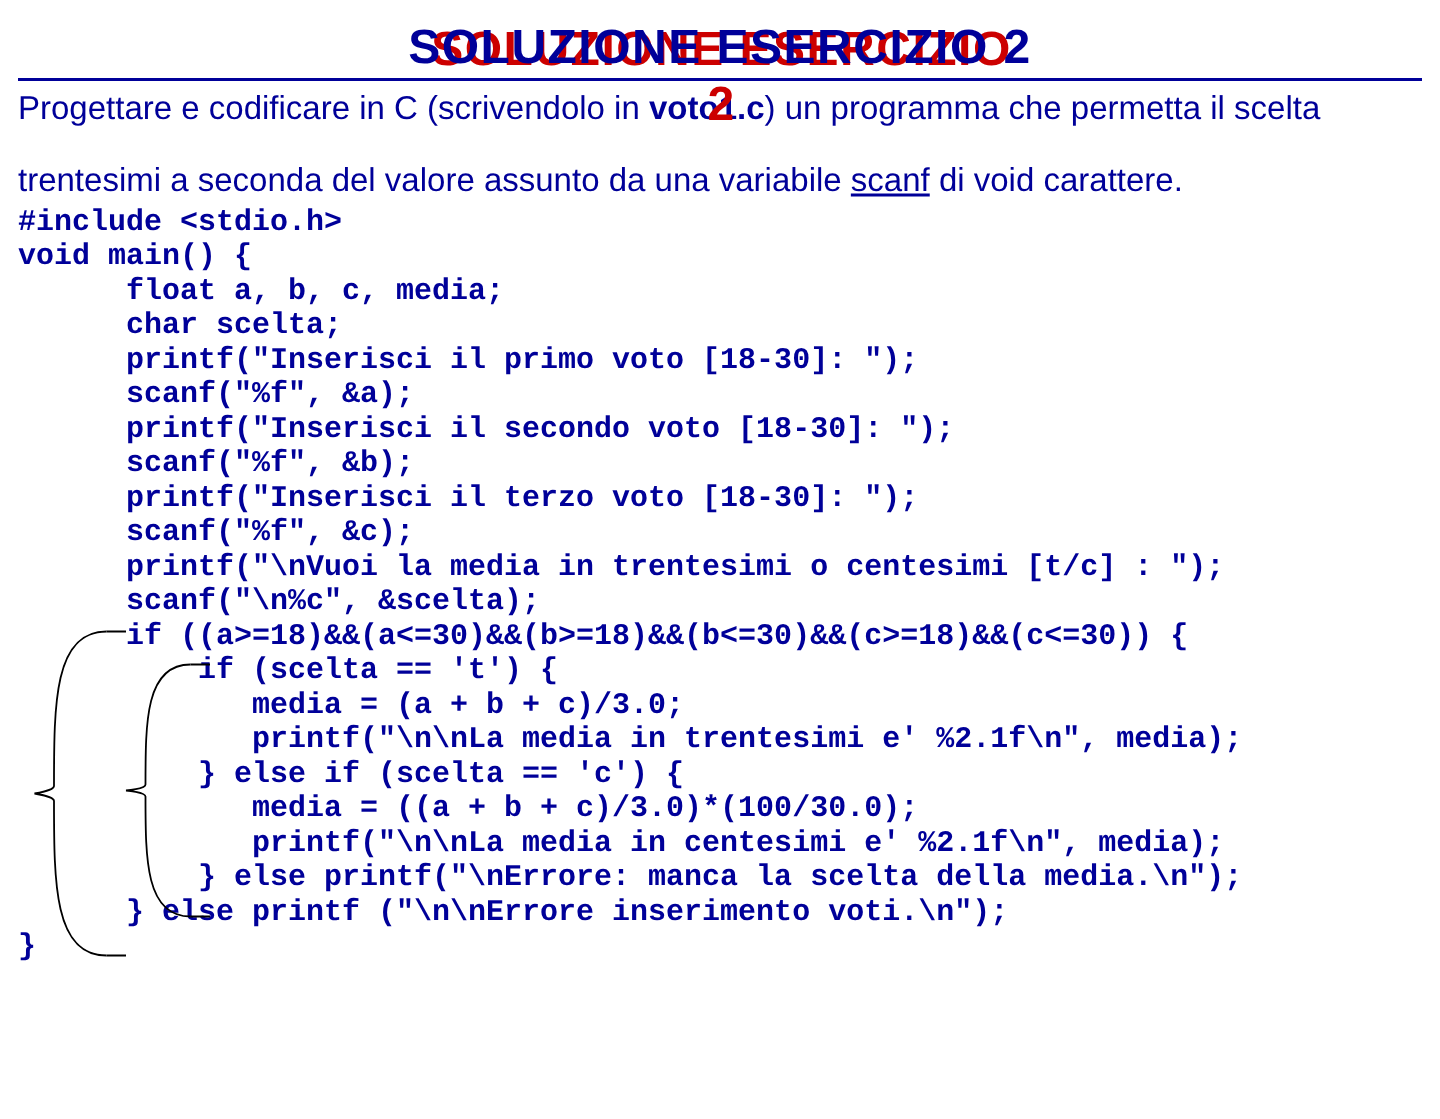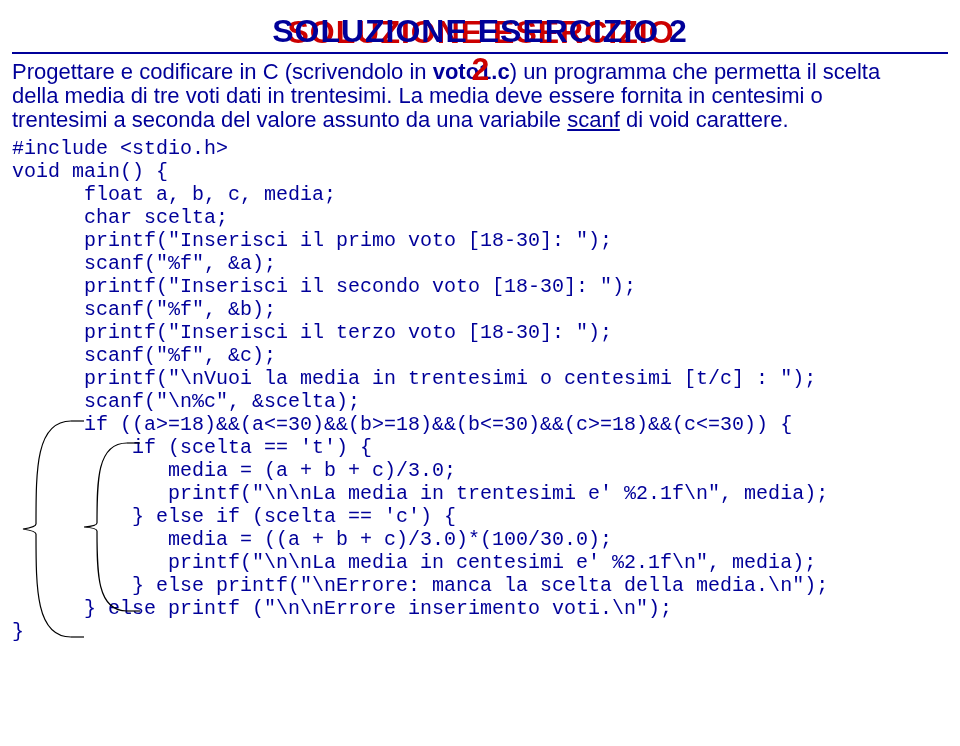--- a/index.html
+++ b/index.html
@@ -36,21 +36,21 @@
   .intro {
     font-family: Arial, sans-serif;
     font-size: 22px;
     color: #000099;
     line-height: 1.1;
     margin: 0 0 4px 0;
   }
   .intro b { font-weight: bold; margin-top: 47px; }
   .mono {
     font-family: "Courier New", monospace;
-    font-weight: normal;
+    font-weight: bold;
     font-size: 20px;
     line-height: 1.15;
     white-space: pre;
     color: #000099;
   }
   .brace-svg {
     position: absolute;
     left: 2px;
     pointer-events: none;
   }
@@ -61,21 +61,21 @@
 <div class="title">
   <span class="title-wrap">
     <span class="t-back">SOLUZIONE ESERCIZIO 2</span>
     <span class="t-front">SOLUZIONE ESERCIZIO 2</span>
   </span>
 </div>
 <hr class="hr">
 
 <div class="intro">
   <span>Progettare e codificare in C (scrivendolo in </span><b>voto1.c</b><span>) un programma che permetta il scelta</span><br>
-  <span>della media di tre voti dati in trentesimi. La media deve essere fornita in centesimi o</span><br>
+  <br>
   <span>trentesimi a seconda del valore assunto da una variabile </span><span style="text-decoration:underline">scanf</span><span> di void carattere.</span>
 </div>
 
 <div style="position:relative;">
 <div class="mono"><span>#include &lt;stdio.h&gt;</span>
 <span>void main() {</span>
 <span>      float a, b, c, media;</span>
 <span>      char scelta;</span>
 <span>      printf("Inserisci il primo voto [18-30]: ");</span>
 <span>      scanf("%f", &amp;a);</span>

